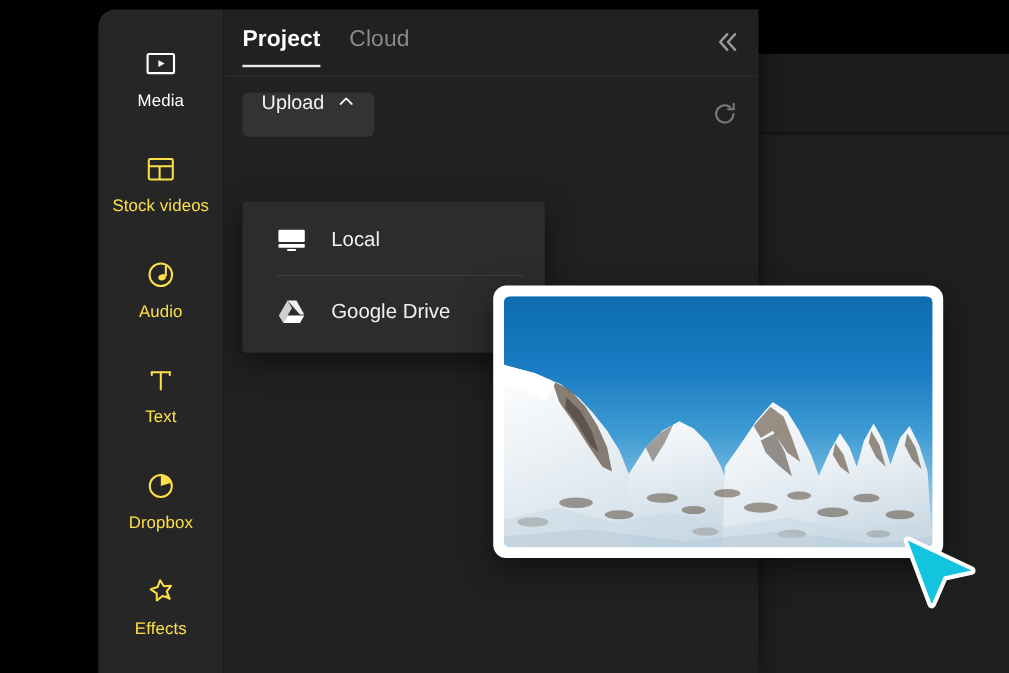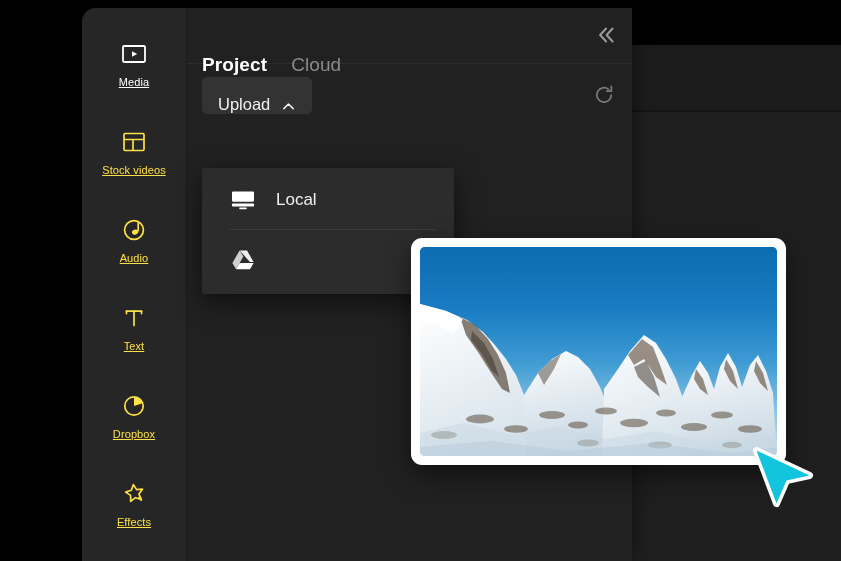--- a/index.html
+++ b/index.html
@@ -40,52 +40,52 @@
     background:#262626;
     border-right:1px solid #1a1a1a;
   }
   .side-item{
     display:flex;flex-direction:column;align-items:center;justify-content:center;
     gap:9px;height:88px;width:100%;cursor:pointer;user-select:none;
     color:#fde047;
   }
   .side-item:first-child{margin-top:12px;}
   .side-item.active{color:#ffffff;}
-  .side-label{font-size:11px;letter-spacing:.1px;line-height:1;text-decoration:underline;}
+  .side-label{font-size:14px;letter-spacing:.1px;line-height:1;}
   .side-icon{display:block;height:28px;width:28px;}
   .side-icon svg{display:block;width:100%;height:100%;}
 
   
   .content{
     position:absolute;left:105px;top:0;right:0;bottom:0;
     background:#212121;
   }
   .topbar{
     position:relative;height:55px;
     border-bottom:1px solid #2d2d2d;
   }
-  .tabs{position:absolute;left:15px;top:14px;display:flex;align-items:center;gap:24px;margin-top:32px;}
+  .tabs{position:absolute;left:15px;top:14px;display:flex;align-items:center;gap:24px;}
   .tab{
     font-size:19px;color:#8a8a8a;cursor:pointer;position:relative;padding-bottom:12px;
     letter-spacing:.1px;
   }
   .tab.active{color:#fff;font-weight:600;}
   .tab.active:after{
     content:"";position:absolute;left:0;right:0;bottom:0;height:2px;background:#e9e9e9;
   }
   .collapse-btn{
     position:absolute;right:14px;top:14px;width:26px;height:26px;
     display:flex;align-items:center;justify-content:center;cursor:pointer;color:#9a9a9a;
   }
 
   
   .toolbar{position:relative;height:62px;}
   .upload-btn{
     position:absolute;left:15px;top:13px;height:37px;
-    display:flex;align-items:flex-end;gap:11px;
+    display:flex;align-items:flex-start;gap:11px;
     padding:0 16px;border-radius:5px;background:#333333;
     color:#f2f2f2;font-size:16.5px;cursor:pointer;user-select:none;
   }
   .upload-caret{display:block;width:15px;height:15px;}
   .refresh-btn{
     position:absolute;right:14px;top:17px;width:28px;height:28px;cursor:pointer;color:#7a7a7a;
   }
   .refresh-btn svg{display:block;width:100%;height:100%;}
 
   
@@ -259,20 +259,21 @@
 
 
         <div class="dd-item">
           <span class="dd-icon">
             <svg viewBox="0 0 26 26" fill="currentColor">
               <path d="M9.6 3.4 L17 3.4 L23.6 15.1 L19.9 15.1 Z" opacity=".92"></path>
               <path d="M9.6 3.4 L2.4 16.0 L6.1 22.2 L13.3 9.6 Z" opacity=".78"></path>
               <path d="M6.1 22.2 L20.0 22.2 L23.6 15.9 L9.7 15.9 Z"></path>
             </svg>
           </span>
+          <span>Google Drive</span>
         </div>
       </div>
 
     </section>
   </div>
 
   <div class="photo-card">
     <div class="photo" aria-label="snow-covered mountain peaks under clear blue sky">
       <svg viewBox="0 0 357 209" preserveAspectRatio="none">
         <defs>

